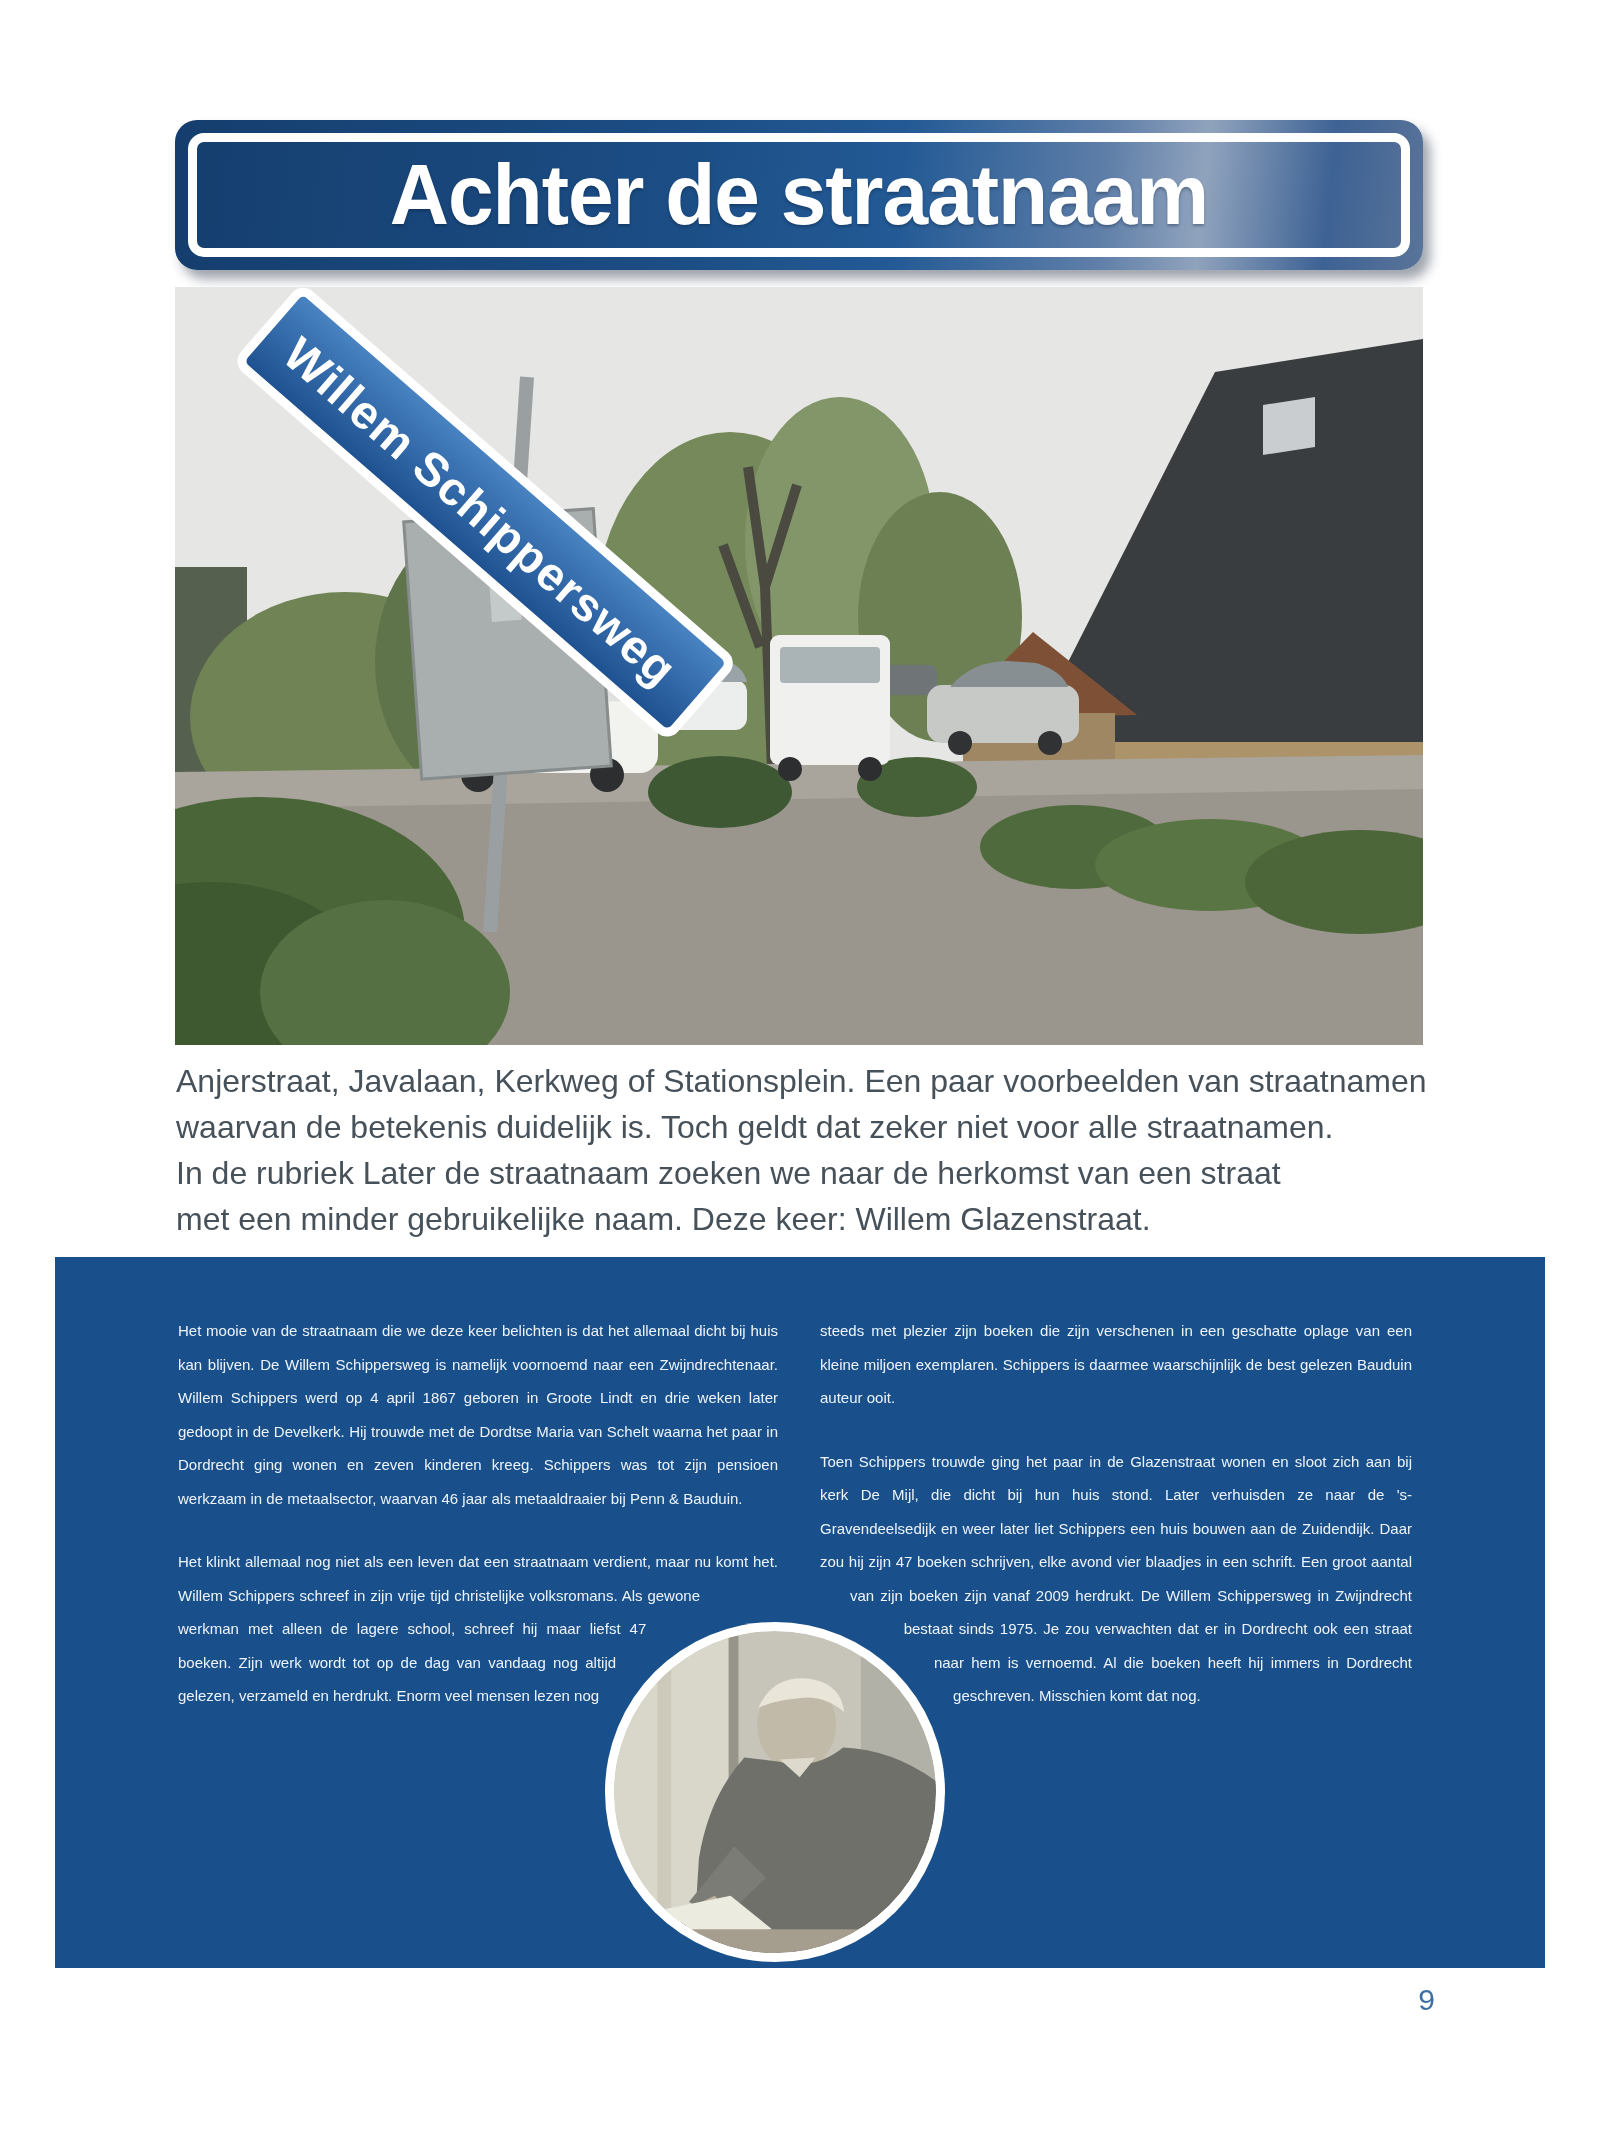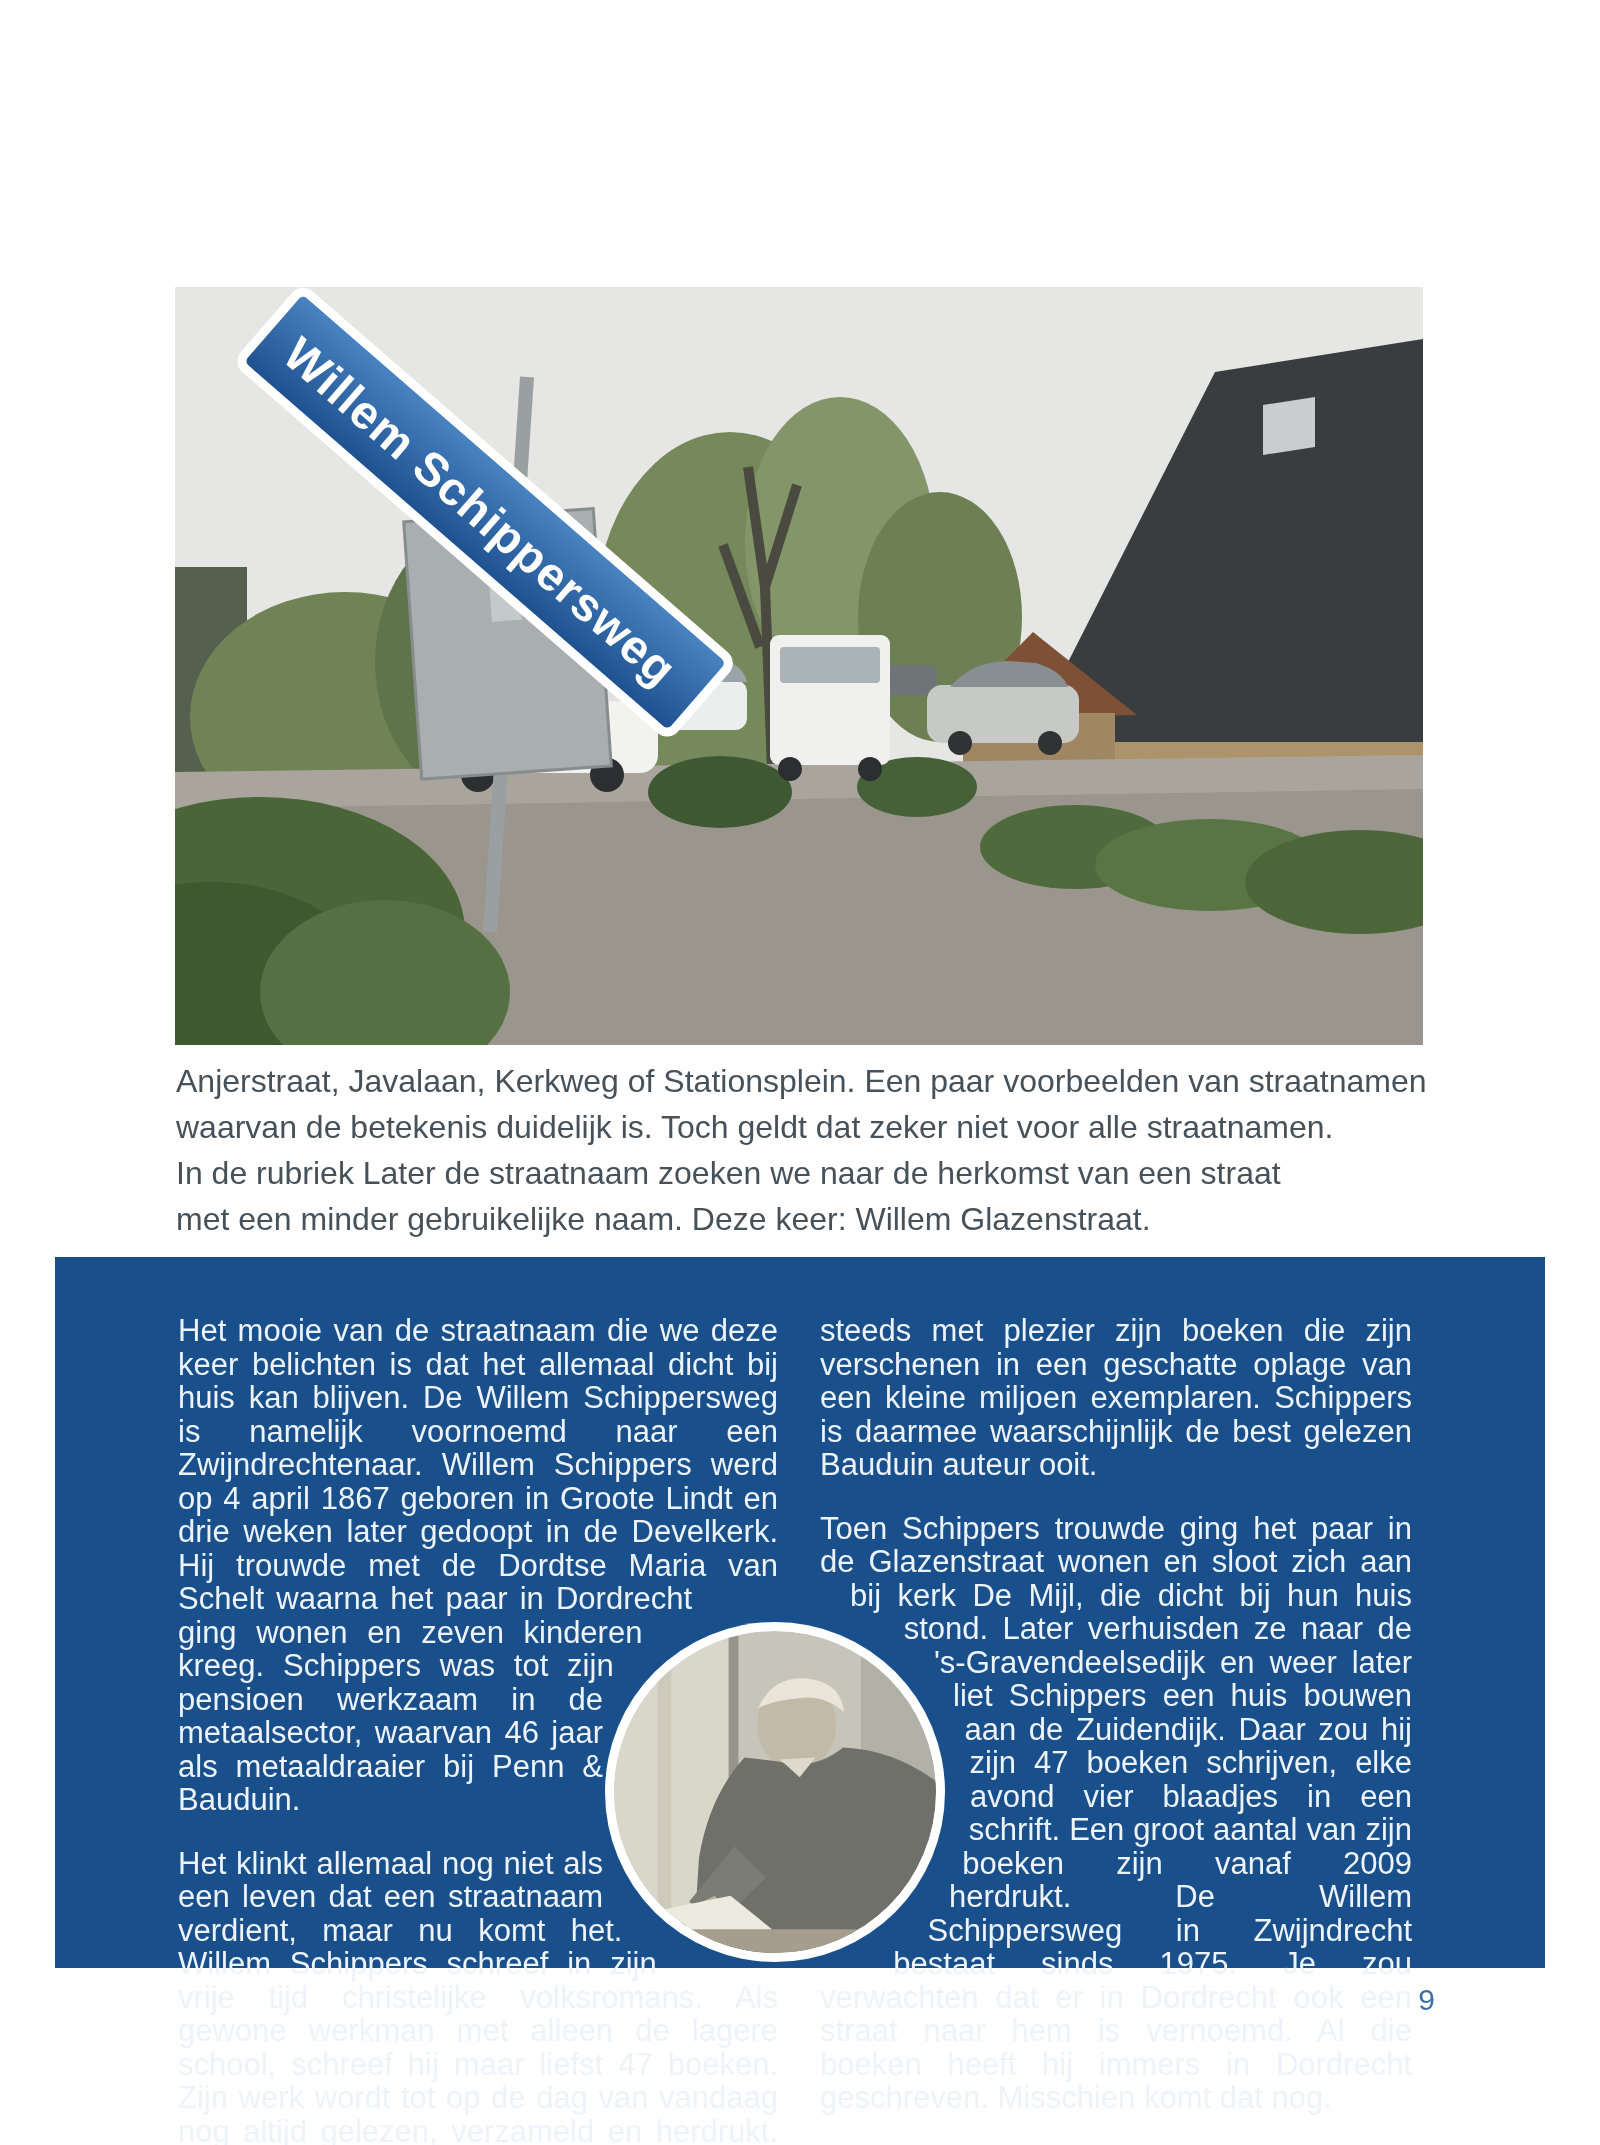--- a/index.html
+++ b/index.html
@@ -34,21 +34,21 @@
     position:absolute;left:176px;top:1058px;width:1260px;
     color:#46515a;font-size:32px;line-height:46px;font-weight:400;
   }
   
   .article-panel{
     position:absolute;left:55px;top:1257px;width:1490px;height:711px;
     background:#19508b;
   }
   .col{
     position:absolute;top:57px;height:654px;
-    color:#edf3f9;font-size:31px;line-height:33.5px;
+    color:#edf3f9;font-size:15px;line-height:33.5px;
     text-align:justify;
   }
   .col p{margin:0 0 30px 0;}
   .col-left{left:123px;width:600px;}
   .col-right{left:765px;width:592px;}
   .wrap-spacer{display:block;}
   .wrap-right{
     float:right;width:175px;height:650px;
     shape-outside:circle(195px at 172px 478px);
   }
@@ -66,20 +66,25 @@
   .page-number{
     position:absolute;left:1395px;top:1983px;width:40px;
     color:#3c6fa6;font-size:30px;text-align:right;
   }
 </style>
 </head>
 <body>
 
 <div class="page">
 
+  <div class="sign-banner">
+    <div class="sign-inner">
+      <span class="sign-title">Achter de straatnaam</span>
+    </div>
+  </div>
 
   <div class="street-photo">
     <svg viewBox="0 0 1248 758" preserveAspectRatio="none">
       <defs>
         <linearGradient id="signGrad" x1="0" y1="0" x2="0" y2="1">
           <stop offset="0" stop-color="#4a85c4"></stop>
           <stop offset="1" stop-color="#1d4f8e"></stop>
         </linearGradient>
       </defs>
 

